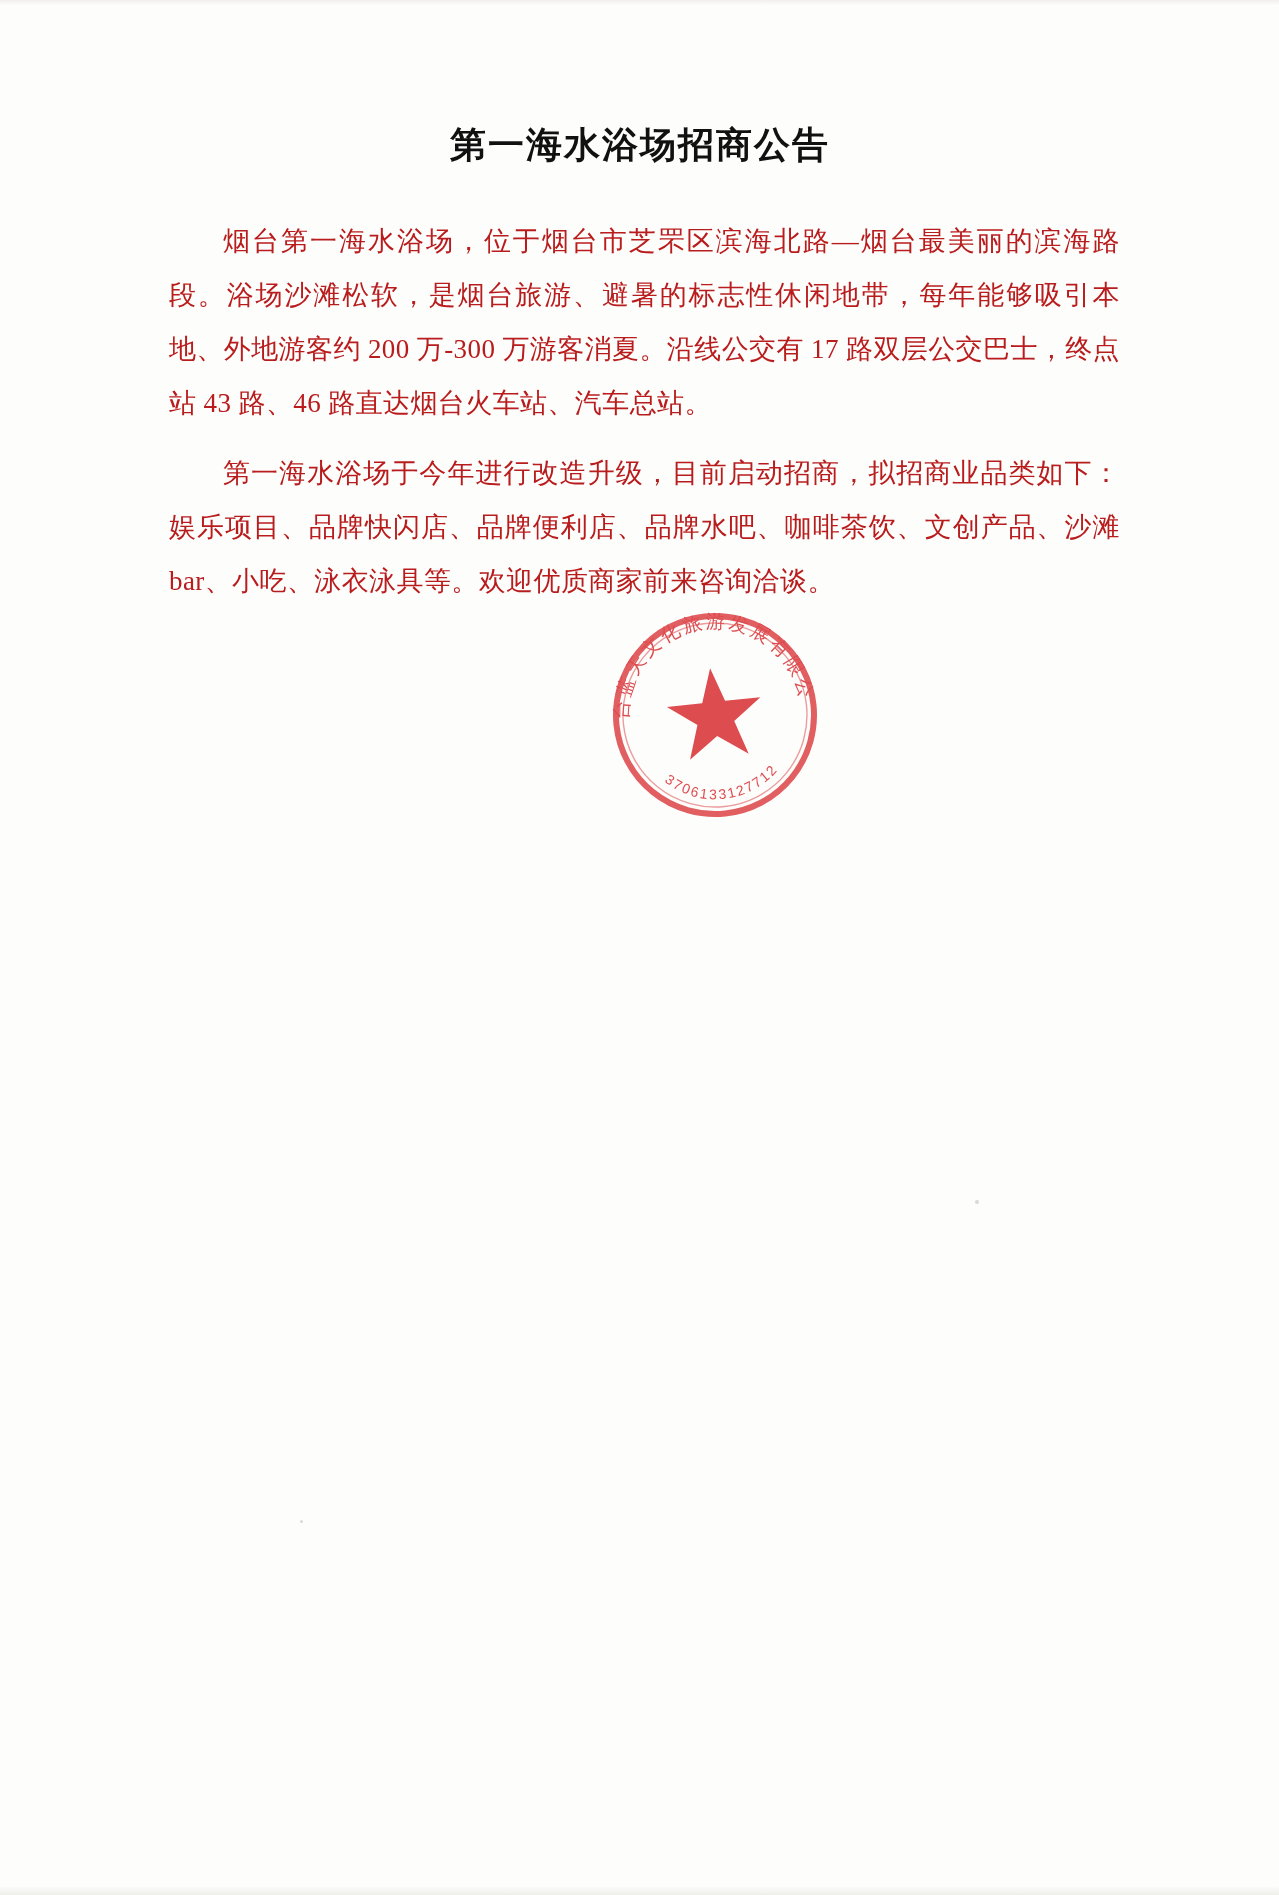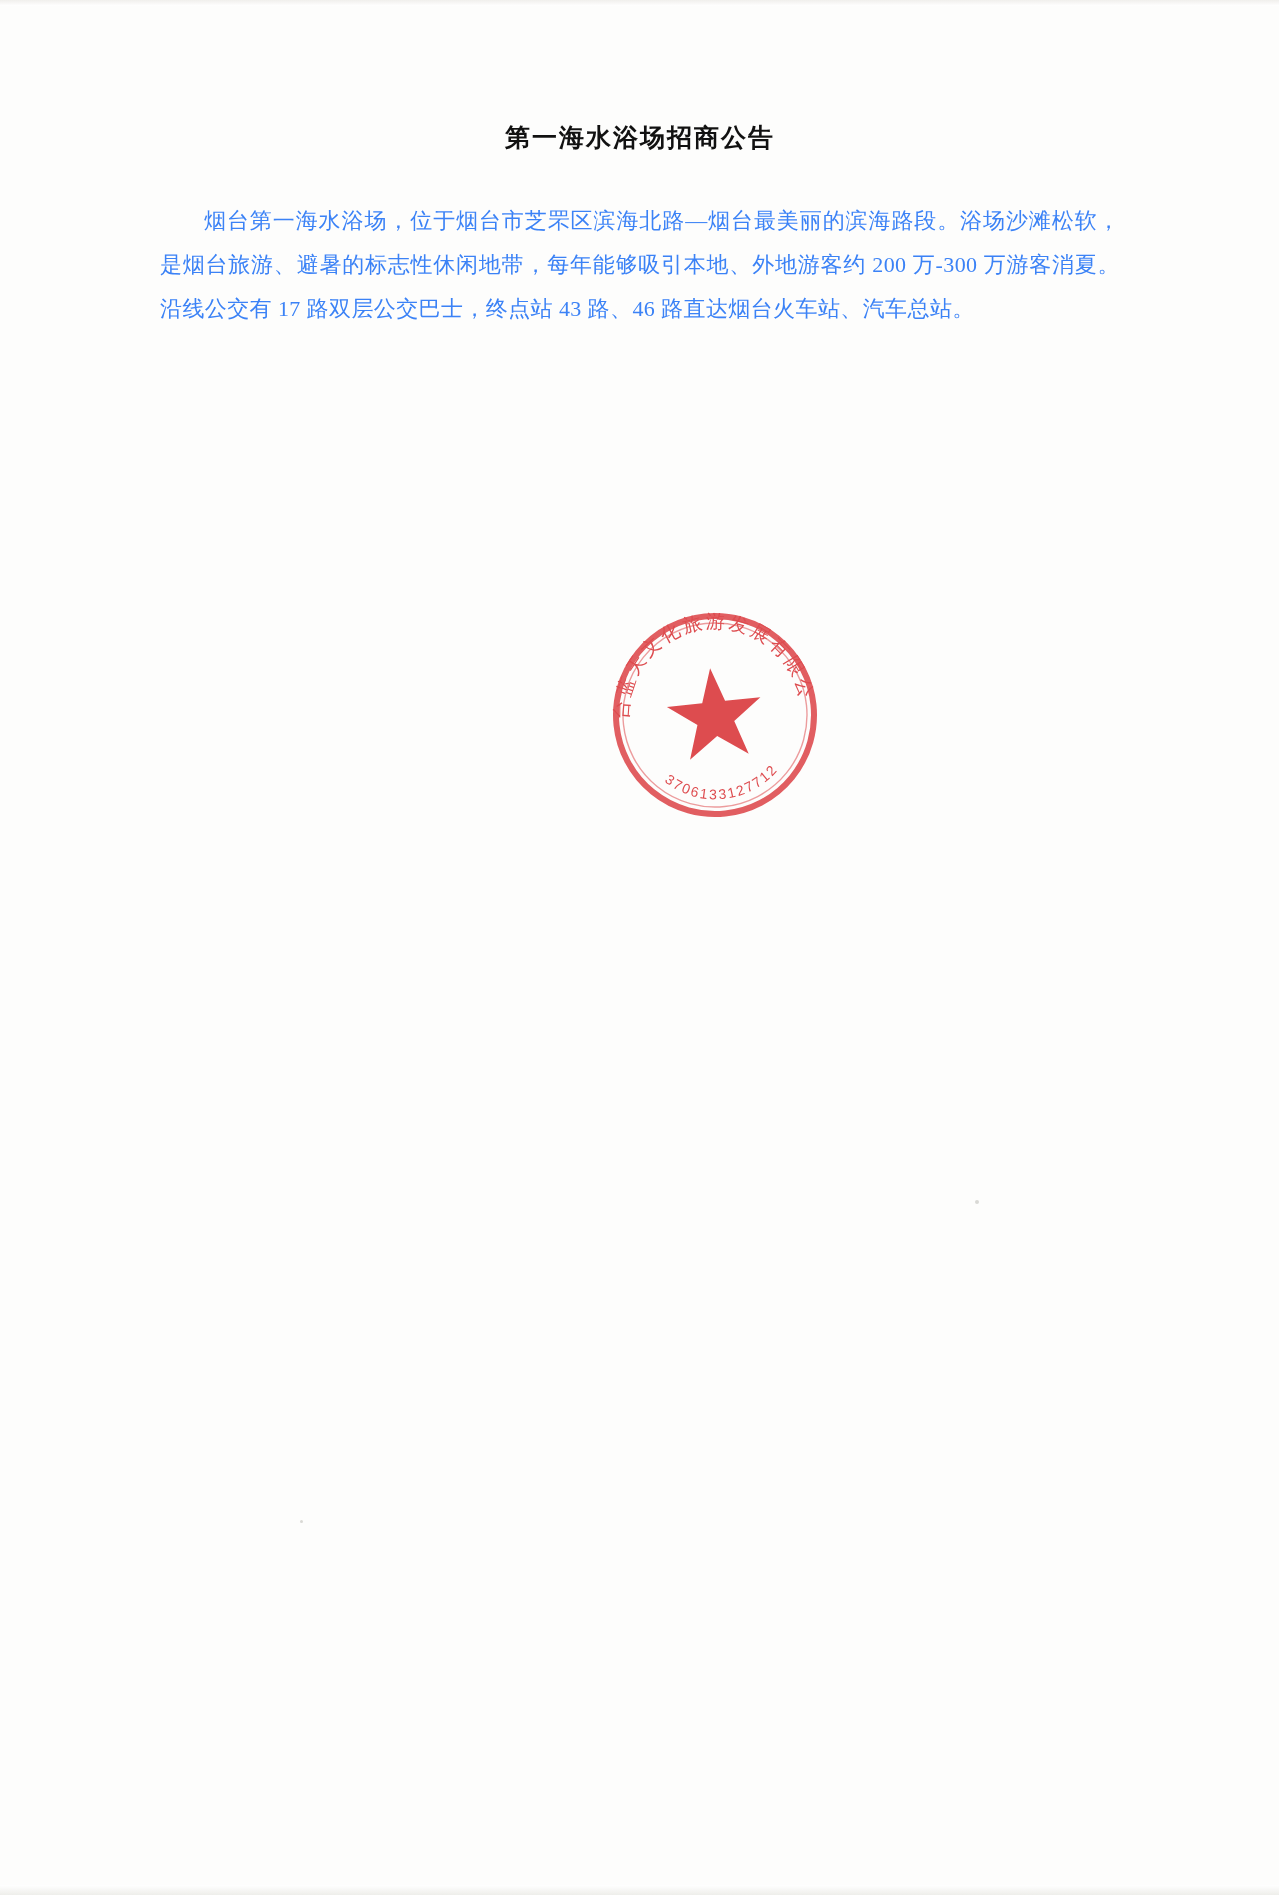--- a/index.html
+++ b/index.html
@@ -23,34 +23,34 @@
   .doc-body {
     position: absolute;
     left: 160px;
     top: 120px;
     width: 960px;
   }
   .doc-title {
     text-align: center;
     font-family: "Liberation Sans", "DejaVu Sans", sans-serif;
     font-weight: bold;
-    font-size: 25px;
+    font-size: 36px;
     letter-spacing: 2px;
     color: #111111;
     margin: 0 0 44px 0;
     line-height: 1.4;
   }
   .para {
-    font-size: 22px;
+    font-size: 27px;
     line-height: 2.0;
     text-align: justify;
     text-justify: inter-ideograph;
     text-indent: 2em;
-    margin: 0 0 16px 0;
-    color: #3b82f6;
+    margin: 0 0 16px 9px;
+    color: #b91c1c;
     letter-spacing: 0.4px;
   }
   .para.contact {
     text-indent: 2em;
     margin-top: 26px;
     white-space: pre;
   }
   
   .seal {
     position: absolute;
@@ -85,20 +85,21 @@
 <body>
 
 <div class="page">
   <div class="page-edge-top"></div>
 
   <div class="doc-body">
     <h1 class="doc-title">第一海水浴场招商公告</h1>
 
     <p class="para">烟台第一海水浴场，位于烟台市芝罘区滨海北路—烟台最美丽的滨海路段。浴场沙滩松软，是烟台旅游、避暑的标志性休闲地带，每年能够吸引本地、外地游客约 200 万-300 万游客消夏。沿线公交有 17 路双层公交巴士，终点站 43 路、46 路直达烟台火车站、汽车总站。</p>
 
+    <p class="para">第一海水浴场于今年进行改造升级，目前启动招商，拟招商业品类如下：娱乐项目、品牌快闪店、品牌便利店、品牌水吧、咖啡茶饮、文创产品、沙滩 bar、小吃、泳衣泳具等。欢迎优质商家前来咨询洽谈。</p>
 
   </div>
 
   <div class="seal">
     <svg viewBox="0 0 230 230" xmlns="http://www.w3.org/2000/svg">
       <defs>
         <path id="sealArcTop" d="M 28,115 A 87,87 0 0 1 202,115"></path>
         <path id="sealArcBottom" d="M 45,160 A 82,82 0 0 0 185,160"></path>
       </defs>
       <circle cx="115" cy="115" r="99" fill="none" stroke="#d7262a" stroke-width="6" opacity="0.9"></circle>

